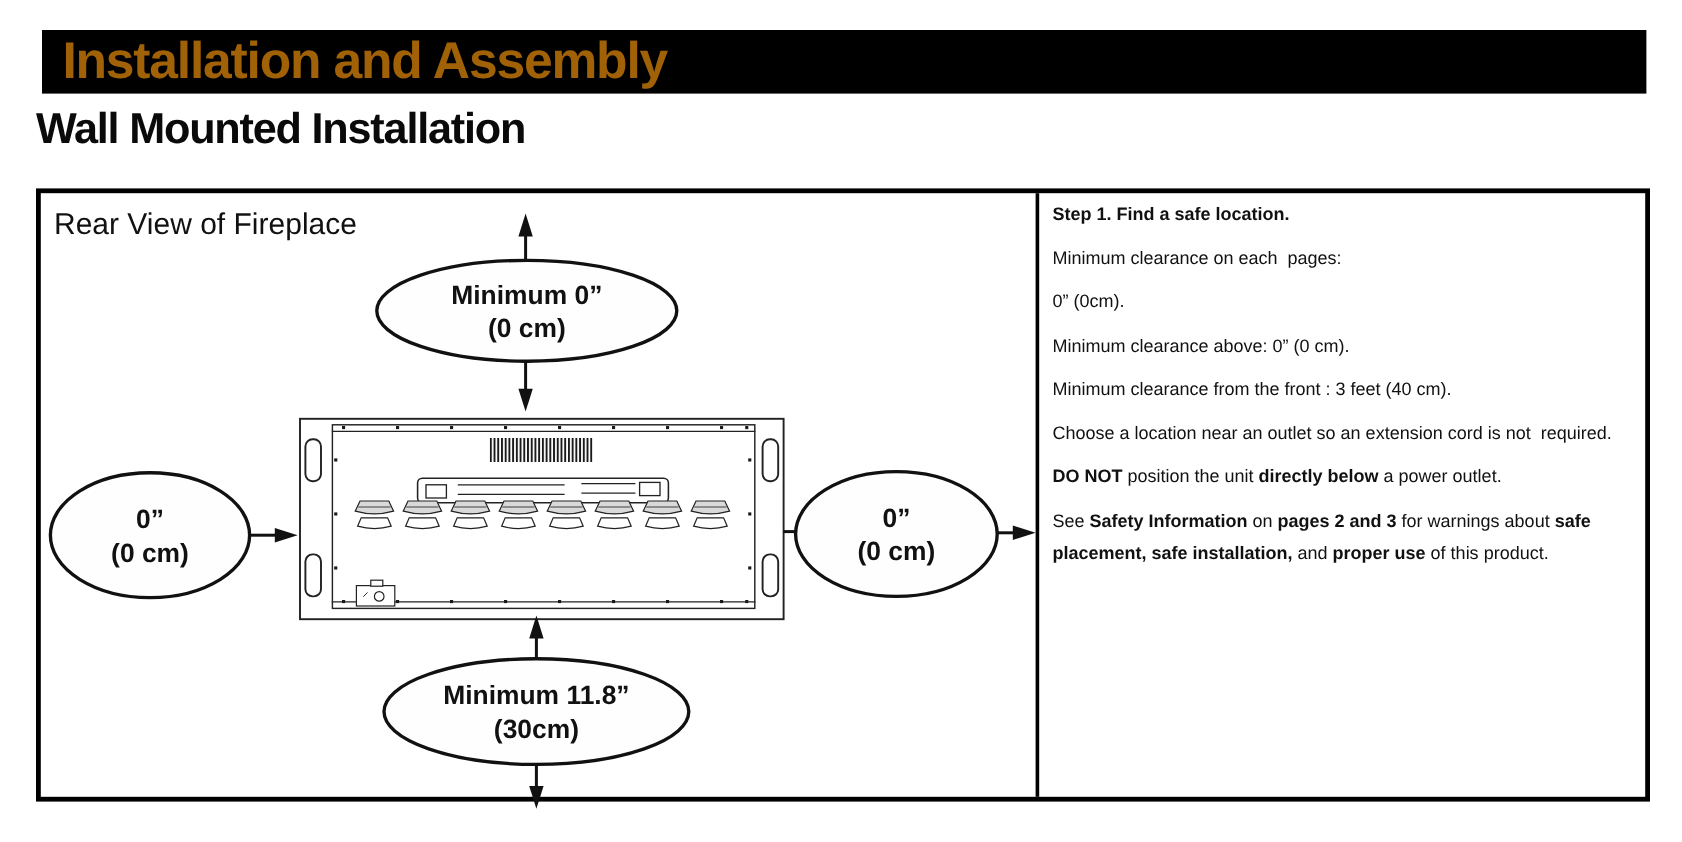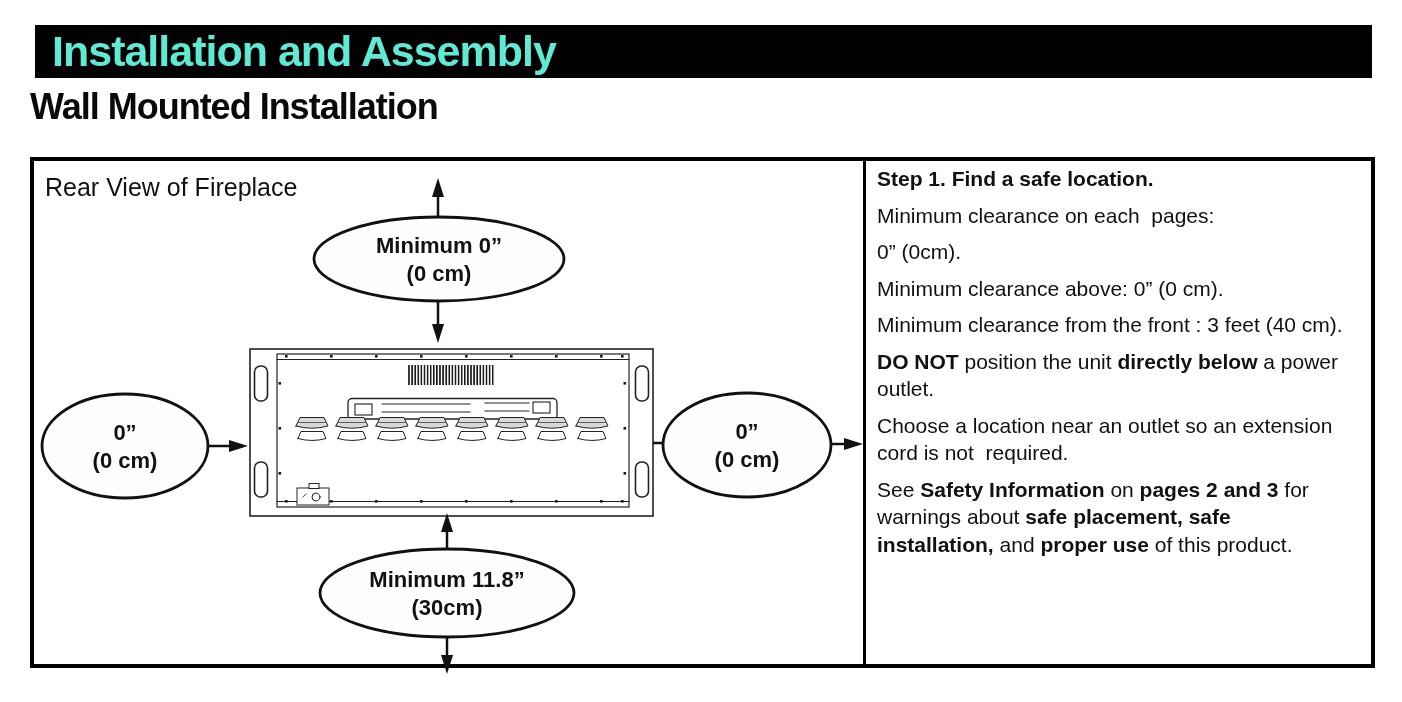--- a/index.html
+++ b/index.html
@@ -1,31 +1,31 @@
 <!DOCTYPE html>
 <html><head>
 <meta charset="utf-8">
 <style>
   html,body{margin:0;padding:0;background:#fff;}
   .stage{position:relative;width:1402px;height:702px;background:#fff;overflow:hidden;
          font-family:"Liberation Sans","DejaVu Sans",sans-serif;color:#0f0f0f;}
   .header-bar{position:absolute;left:35px;top:25px;width:1337px;height:53px;background:#000;
               display:flex;align-items:center;}
-  .header-bar span{color:#5eead4;font-weight:bold;font-size:43px;letter-spacing:-1px;
+  .header-bar span{color:#a16207;font-weight:bold;font-size:43px;letter-spacing:-1px;
                    padding-left:17px;white-space:nowrap;}
   .page-title{position:absolute;left:30px;top:86px;margin:0;font-size:36px;font-weight:bold;
               letter-spacing:-1px;color:#0a0a0a;white-space:nowrap;}
   .main-box{position:absolute;left:30px;top:157px;width:1345px;height:511px;
             border:4px solid #000;box-sizing:border-box;background:#fff;}
   .divider{position:absolute;left:863px;top:161px;width:3px;height:503px;background:#000;}
   .diagram-title{position:absolute;left:45px;top:173px;font-size:25px;font-weight:normal;
                  color:#111;white-space:nowrap;}
   .diagram-svg{position:absolute;left:30px;top:157px;overflow:visible;}
   .instructions{position:absolute;left:877px;top:165px;width:468px;}
-  .instructions p{margin:0 0 9px 0;font-size:21px;line-height:27.5px;color:#111;
+  .instructions p{margin:0 0 9px 0;font-size:15px;line-height:27.5px;color:#111;
                   white-space:pre-wrap;}
   .instructions .b{font-weight:bold;}
   .ellipse-label{font-family:"Liberation Sans","DejaVu Sans",sans-serif;font-size:22px;
                  font-weight:bold;fill:#111;text-anchor:middle;}
 </style>
 </head>
 <body>
 
 <div class="stage">
 
@@ -157,18 +157,18 @@
       <text class="ellipse-label" x="417" y="458">(30cm)</text>
     </g>
   </svg>
 
   <div class="instructions" id="instructions">
       <p><span class="b">Step 1. Find a safe location.</span></p>
       <p><span>Minimum clearance on each  pages:</span></p>
       <p><span>0” (0cm).</span></p>
       <p><span>Minimum clearance above: 0” (0 cm).</span></p>
       <p><span>Minimum clearance from the front : 3 feet (40 cm).</span></p>
+      <p><span>Choose a location near an outlet so an extension cord is not  required.</span></p>
       <p><span class="b">DO NOT</span><span> position the unit </span><span class="b">directly below</span><span> a power outlet.</span></p>
-      <p><span>Choose a location near an outlet so an extension cord is not  required.</span></p>
       <p><span>See </span><span class="b">Safety Information</span><span> on </span><span class="b">pages 2 and 3</span><span> for warnings about </span><span class="b">safe placement,</span><span> </span><span class="b">safe installation,</span><span> and </span><span class="b">proper use</span><span> of this product.</span></p>
     </div>
 
 </div>
 
 </body></html>

